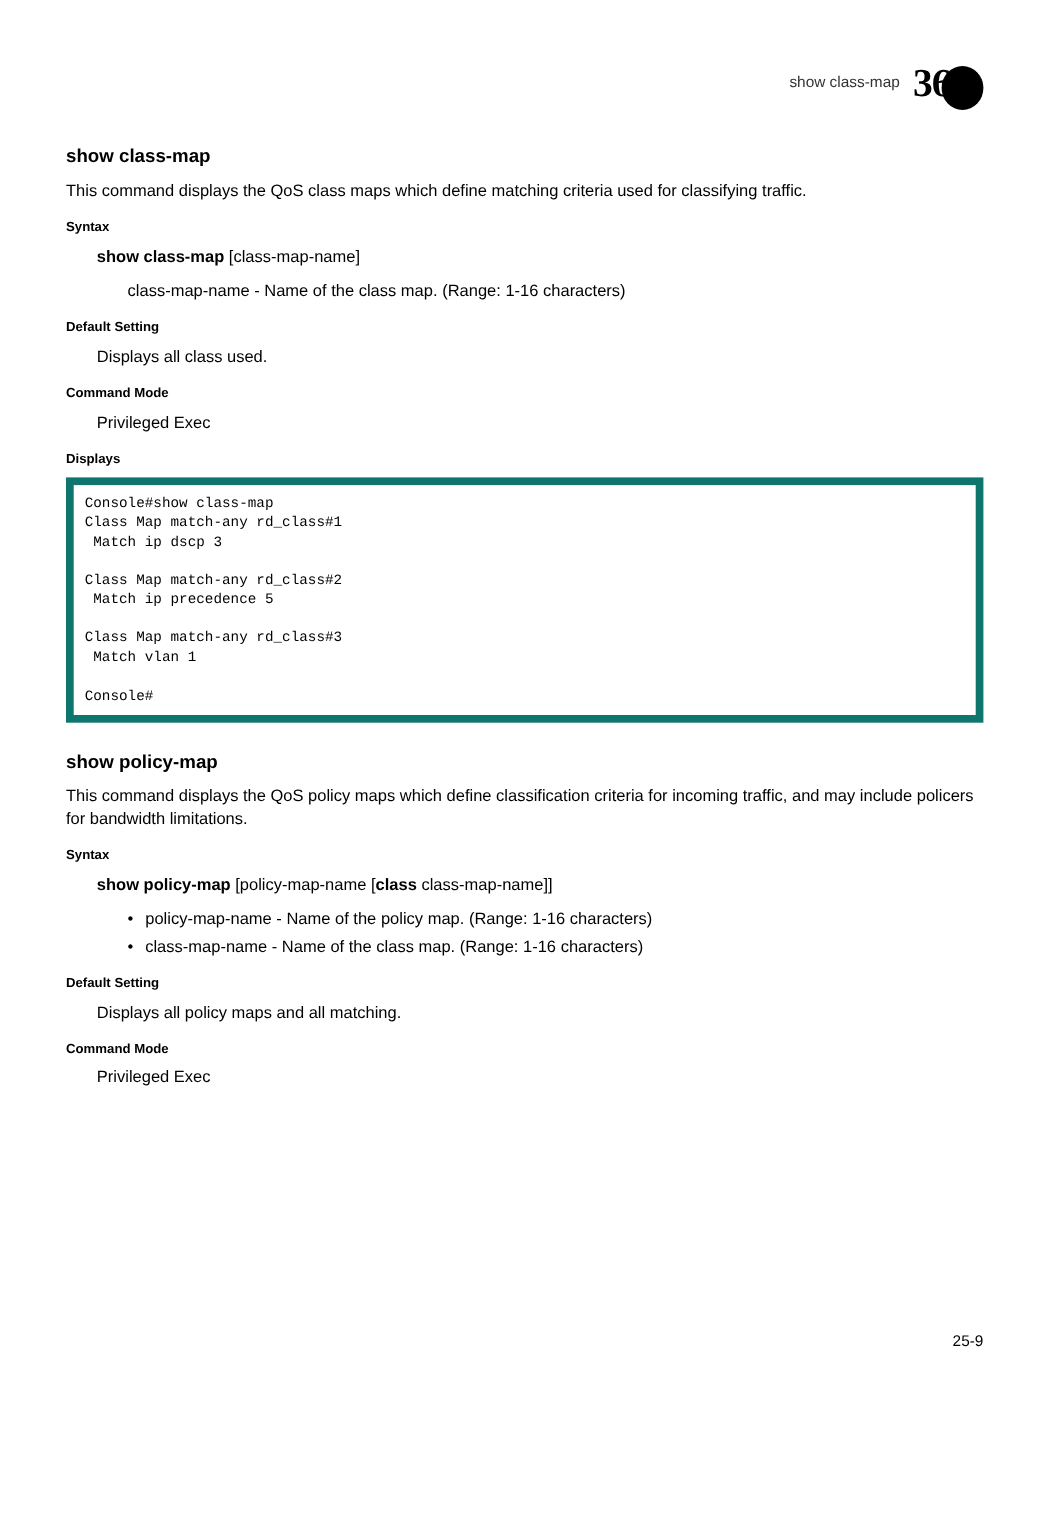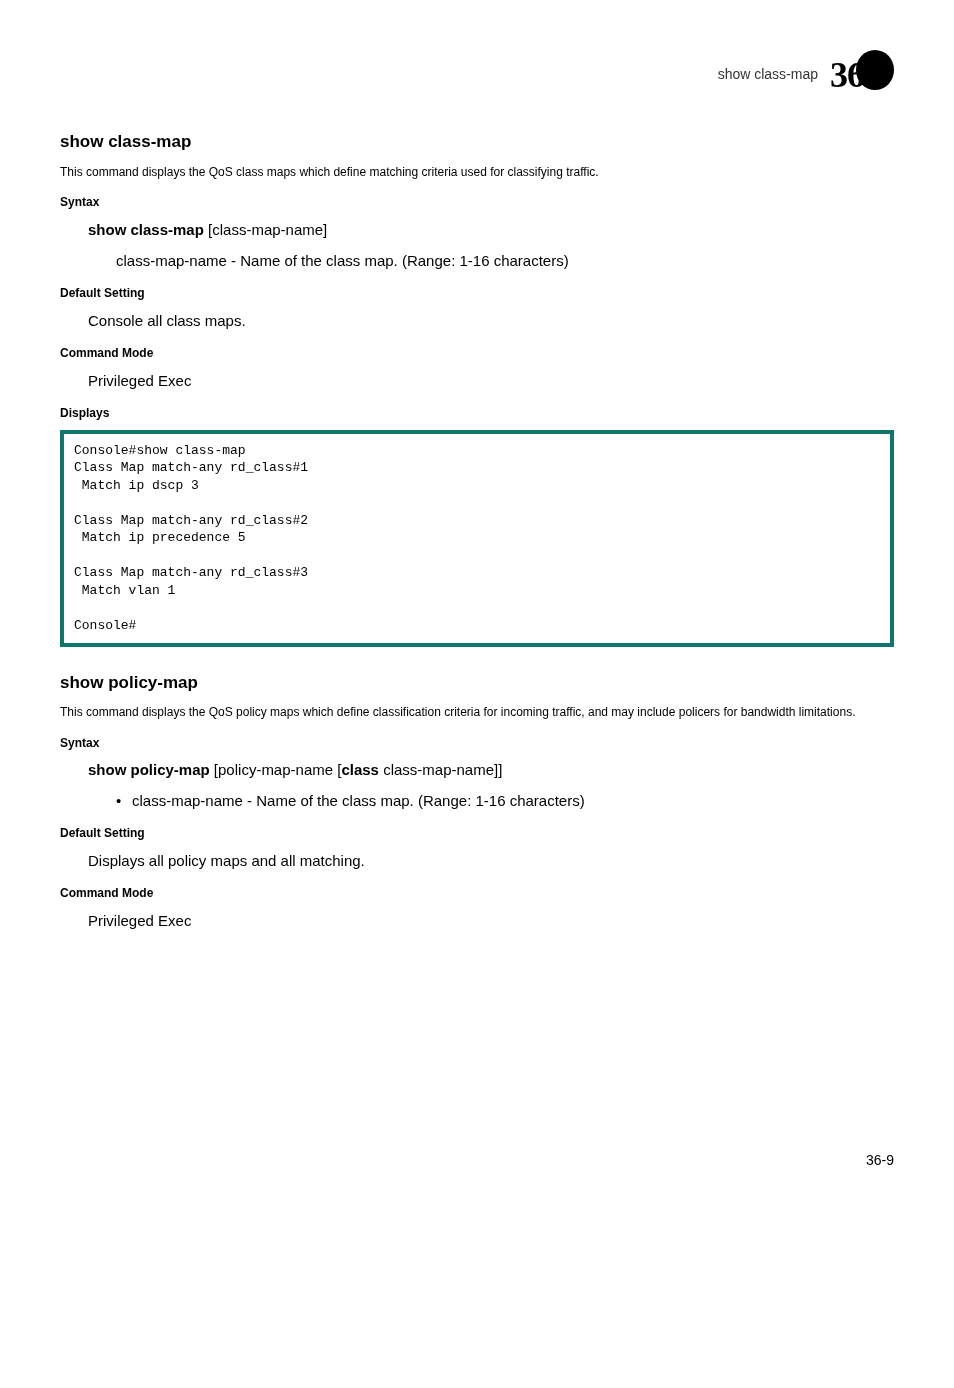--- a/index.html
+++ b/index.html
@@ -34,29 +34,29 @@
       background: #000;
       border-radius: 50%;
       margin-left: -8px;
       position: relative;
       z-index: -1;
       border-top: 2px solid #000;
     }
     .badge-wrapper {
       position: relative;
       display: inline-flex;
-      align-items: flex-start;
+      align-items: flex-end;
     }
     h2.section-title {
       font-size: 17px;
       font-weight: bold;
       margin: 24px 0 10px 0;
     }
     p.description {
-      font-size: 12px;
+      font-size: 15px;
       margin: 8px 0 14px 0;
       line-height: 1.35;
     }
     h3.sub-title {
       font-size: 12px;
       font-weight: bold;
       margin: 14px 0 8px 0;
     }
     .syntax-line {
       margin: 6px 0 10px 28px;
@@ -85,21 +85,21 @@
     .indent-text {
       margin: 6px 0 10px 28px;
       font-size: 15px;
     }
     .italic {
     }
     .bold {
       font-weight: bold;
     }
     .code-block {
-      border: 4px solid #0f766e;
+      border: 7px solid #0f766e;
       padding: 8px 10px;
       font-family: "Courier New", monospace;
       font-size: 13px;
       white-space: pre;
       margin: 6px 0 20px 0;
       line-height: 1.35;
     }
     .page-number {
       text-align: right;
       font-size: 14px;
@@ -123,21 +123,21 @@
 <h3 class="sub-title">Syntax</h3>
 <p class="syntax-line">
   <span class="bold">show class-map</span>
   [<span class="italic">class-map-name</span>]
 </p>
 <p class="param-line">
   <span class="italic">class-map-name</span><span> - Name of the class map. (Range: 1-16 characters)</span>
 </p>
 
 <h3 class="sub-title">Default Setting</h3>
-<p class="indent-text">Console all class maps.</p>
+<p class="indent-text">Displays all class used.</p>
 
 <h3 class="sub-title">Command Mode</h3>
 <p class="indent-text">Privileged Exec</p>
 
 <h3 class="sub-title">Displays</h3>
 <div class="code-block">Console#show class-map 
 Class Map match-any rd_class#1
  Match ip dscp 3
 
 Class Map match-any rd_class#2
@@ -153,23 +153,26 @@
 
 <h3 class="sub-title">Syntax</h3>
 <p class="syntax-line">
   <span class="bold">show policy-map</span>
   [<span class="italic">policy-map-name</span>
   [<span class="bold">class</span>
   <span class="italic">class-map-name</span>]]
 </p>
 <ul class="bullet-list">
   <li>
+    <span class="italic">policy-map-name - </span><span>Name of the policy map. (Range: 1-16 characters)</span>
+  </li>
+  <li>
     <span class="italic">class-map-name</span><span> - Name of the class map. (Range: 1-16 characters)</span>
   </li>
 </ul>
 
 <h3 class="sub-title">Default Setting</h3>
 <p class="indent-text">Displays all policy maps and all matching.</p>
 
 <h3 class="sub-title">Command Mode</h3>
 <p class="indent-text">Privileged Exec</p>
 
-<div class="page-number">36-9</div>
+<div class="page-number">25-9</div>
 
 </body></html>

